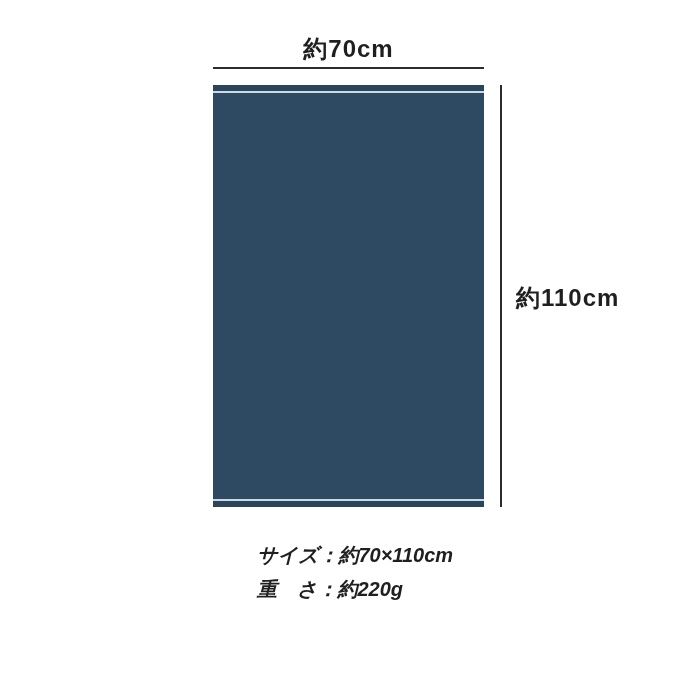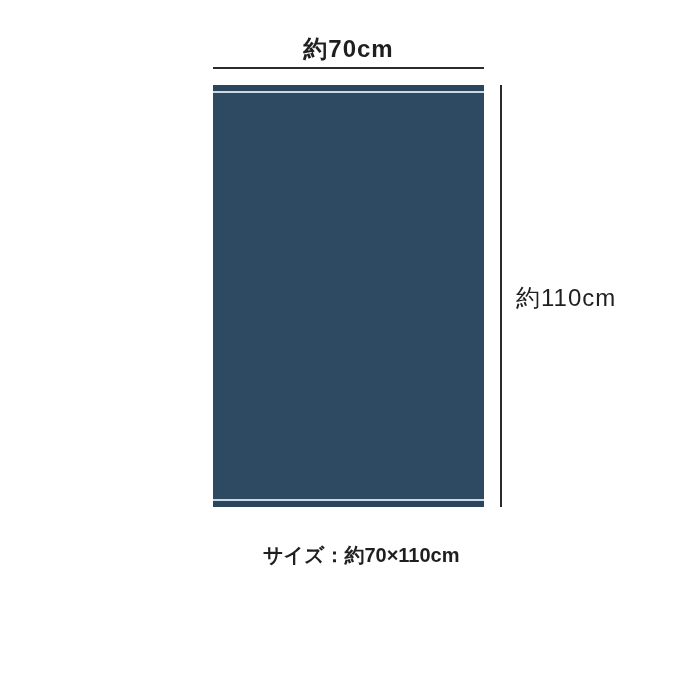--- a/index.html
+++ b/index.html
@@ -56,33 +56,34 @@
     top: 85px;
     width: 2px;
     height: 422px;
   }
   
   .height-label {
     position: absolute;
     left: 516px;
     top: 282px;
     font-size: 24px;
-    font-weight: normal;
+    font-weight: bold;
     letter-spacing: 1px;
     color: #1f1f1f;
     white-space: nowrap;
   }
   
   .specs {
     position: absolute;
-    left: 263px;
+    left: 257px;
     top: 538px;
     color: #1f1f1f;
     font-size: 20px;
     font-weight: bold;
+    font-style: italic;
   }
   .spec-row {
     line-height: 34px;
     white-space: nowrap;
   }
 </style>
 </head>
 <body>
 
 <div class="canvas">
@@ -100,15 +101,18 @@
   </div>
 
   <div class="v-line" style="background-color: rgb(43, 43, 43);"></div>
 
   <div class="height-label">約110cm</div>
 
   <div class="specs">
     <div class="spec-row">
       <span>サイズ</span><span>：</span><span>約70×110cm</span>
     </div>
+    <div class="spec-row">
+      <span>重　さ</span><span>：</span><span>約220g</span>
+    </div>
   </div>
 
 </div>
 
 </body></html>

